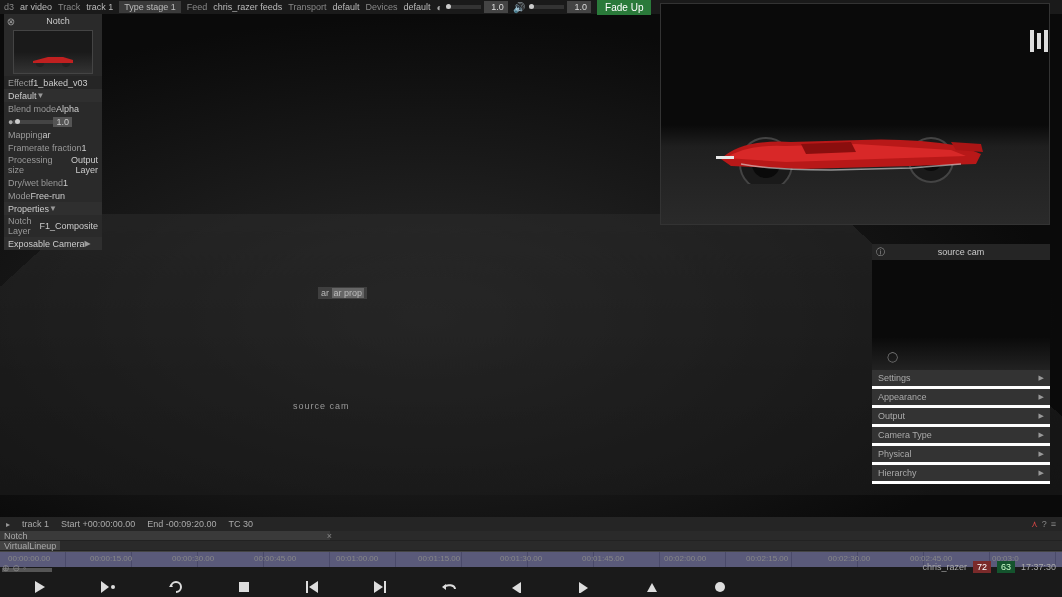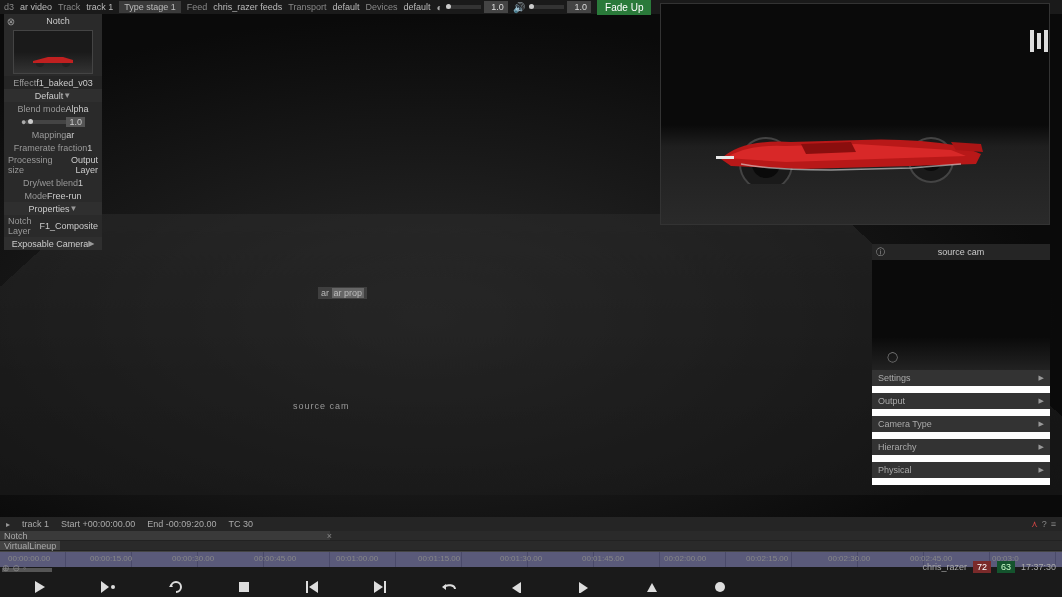--- a/index.html
+++ b/index.html
@@ -16,21 +16,21 @@
 .slider-val { background: #444; padding: 1px 4px; color: #ddd; font-size: 9px; min-width: 24px; text-align: right; }
 .fadeup-btn { background: #2a7a3a; color: #fff; padding: 2px 8px; font-size: 10px; }
 
 
 .inspector { position: absolute; left: 4px; top: 14px; width: 98px; background: #2a2a2a; }
 .insp-header { display: flex; align-items: center; background: #2a2a2a; padding: 2px; }
 .close-x { width: 10px; height: 10px; color: #999; display: flex; align-items: center; justify-content: center; cursor: pointer; }
 .insp-title { flex: 1; text-align: center; color: #ccc; font-size: 9px; }
 .thumb { width: 80px; height: 44px; margin: 2px auto; background: linear-gradient(180deg, #1a1a1a 0%, #1a1a1a 50%, #333 100%); position: relative; border: 1px solid #444; }
 .thumb-car { position: absolute; bottom: 6px; left: 50%; transform: translateX(-50%); width: 50px; height: 16px; }
-.insp-row { display: flex; justify-content: center; align-items: center; padding: 1px 4px; font-size: 9px; min-height: 13px; }
+.insp-row { display: flex; justify-content: flex-start; align-items: center; padding: 1px 4px; font-size: 9px; min-height: 13px; }
 .insp-row.dark { background: #252525; }
 .insp-row.header { background: #2f2f2f; }
 .insp-label { color: #999; }
 .insp-value { color: #ccc; text-align: right; }
 .dropdown-arrow { color: #999; font-size: 8px; }
 .mini-slider { width: 40px; height: 4px; background: #444; position: relative; }
 .mini-slider-dot { width: 5px; height: 5px; background: #ccc; border-radius: 50%; position: absolute; left: 2px; top: -1px; }
 
 
 .viewport { position: absolute; left: 0; top: 14px; right: 0; bottom: 80px; background: radial-gradient(ellipse at 40% 60%, #2a2a2a 0%, #0a0a0a 70%); z-index: -1; }
@@ -44,21 +44,21 @@
 .car-body { position: absolute; left: 50px; top: 110px; width: 280px; height: 70px; }
 .side-bars { position: absolute; right: 14px; top: 30px; display: flex; gap: 3px; }
 .side-bar { width: 4px; height: 22px; background: #ddd; }
 
 
 .right-panel { position: absolute; right: 12px; top: 244px; width: 178px; background: #2a2a2a; }
 .rp-header { display: flex; align-items: center; justify-content: center; padding: 3px; font-size: 9px; color: #ccc; position: relative; background: #252525; }
 .rp-info { position: absolute; left: 4px; color: #999; }
 .rp-thumb { width: 100%; height: 110px; background: linear-gradient(180deg, #0a0a0a 0%, #0a0a0a 70%, #222 100%); position: relative; }
 .rp-cam-icon { position: absolute; left: 15px; bottom: 8px; color: #888; font-size: 10px; }
-.rp-row { display: flex; justify-content: space-between; align-items: center; padding: 3px 6px; font-size: 9px; background: #333; border-bottom: 7px solid #ffffff; cursor: pointer; gap: 33px; }
+.rp-row { display: flex; justify-content: space-between; align-items: center; padding: 3px 6px; font-size: 9px; background: #333; border-bottom: 3px solid #ffffff; cursor: pointer; gap: 33px; }
 .rp-arrow { color: #999; font-size: 7px; }
 
 
 .timeline-area { position: absolute; left: 0; right: 0; bottom: 0; height: 80px; background: #1a1a1a; }
 .tl-info { display: flex; align-items: center; padding: 2px 6px; gap: 12px; font-size: 9px; color: #aaa; background: #252525; }
 .tl-expand { color: #999; font-size: 8px; }
 .tl-tracks { background: #2a2a2a; }
 .tl-track-row { display: flex; align-items: center; height: 10px; font-size: 9px; color: #aaa; border-bottom: 1px solid #222; padding-left: 4px; position: relative; }
 .tl-track-bar { position: absolute; left: 0; height: 100%; background: #3a3a3a; }
 .tl-ruler { height: 16px; background: repeating-linear-gradient(90deg, #5a5a7a 0, #5a5a7a 65px, #4a4a6a 65px, #4a4a6a 66px); position: relative; border-top: 1px solid #444; }
@@ -207,33 +207,37 @@
     <span>source cam</span>
   </div>
   <div class="rp-thumb">
     <span class="rp-cam-icon">◯</span>
   </div>
   <div class="rp-row">
       <span>Settings</span>
       <span class="rp-arrow">▶</span>
     </div>
   <div class="rp-row">
+      <span>Appearance</span>
+      <span class="rp-arrow">▶</span>
+    </div>
+  <div class="rp-row">
       <span>Output</span>
       <span class="rp-arrow">▶</span>
     </div>
   <div class="rp-row">
       <span>Camera Type</span>
       <span class="rp-arrow">▶</span>
     </div>
   <div class="rp-row">
+      <span>Physical</span>
+      <span class="rp-arrow">▶</span>
+    </div>
+  <div class="rp-row">
       <span>Hierarchy</span>
-      <span class="rp-arrow">▶</span>
-    </div>
-  <div class="rp-row">
-      <span>Physical</span>
       <span class="rp-arrow">▶</span>
     </div>
 </div>
 
 <div class="timeline-area">
   <div class="tl-info">
     <span class="tl-expand">▸</span>
     <span>track 1</span>
     <span>Start +00:00:00.00</span>
     <span>End -00:09:20.00</span>

